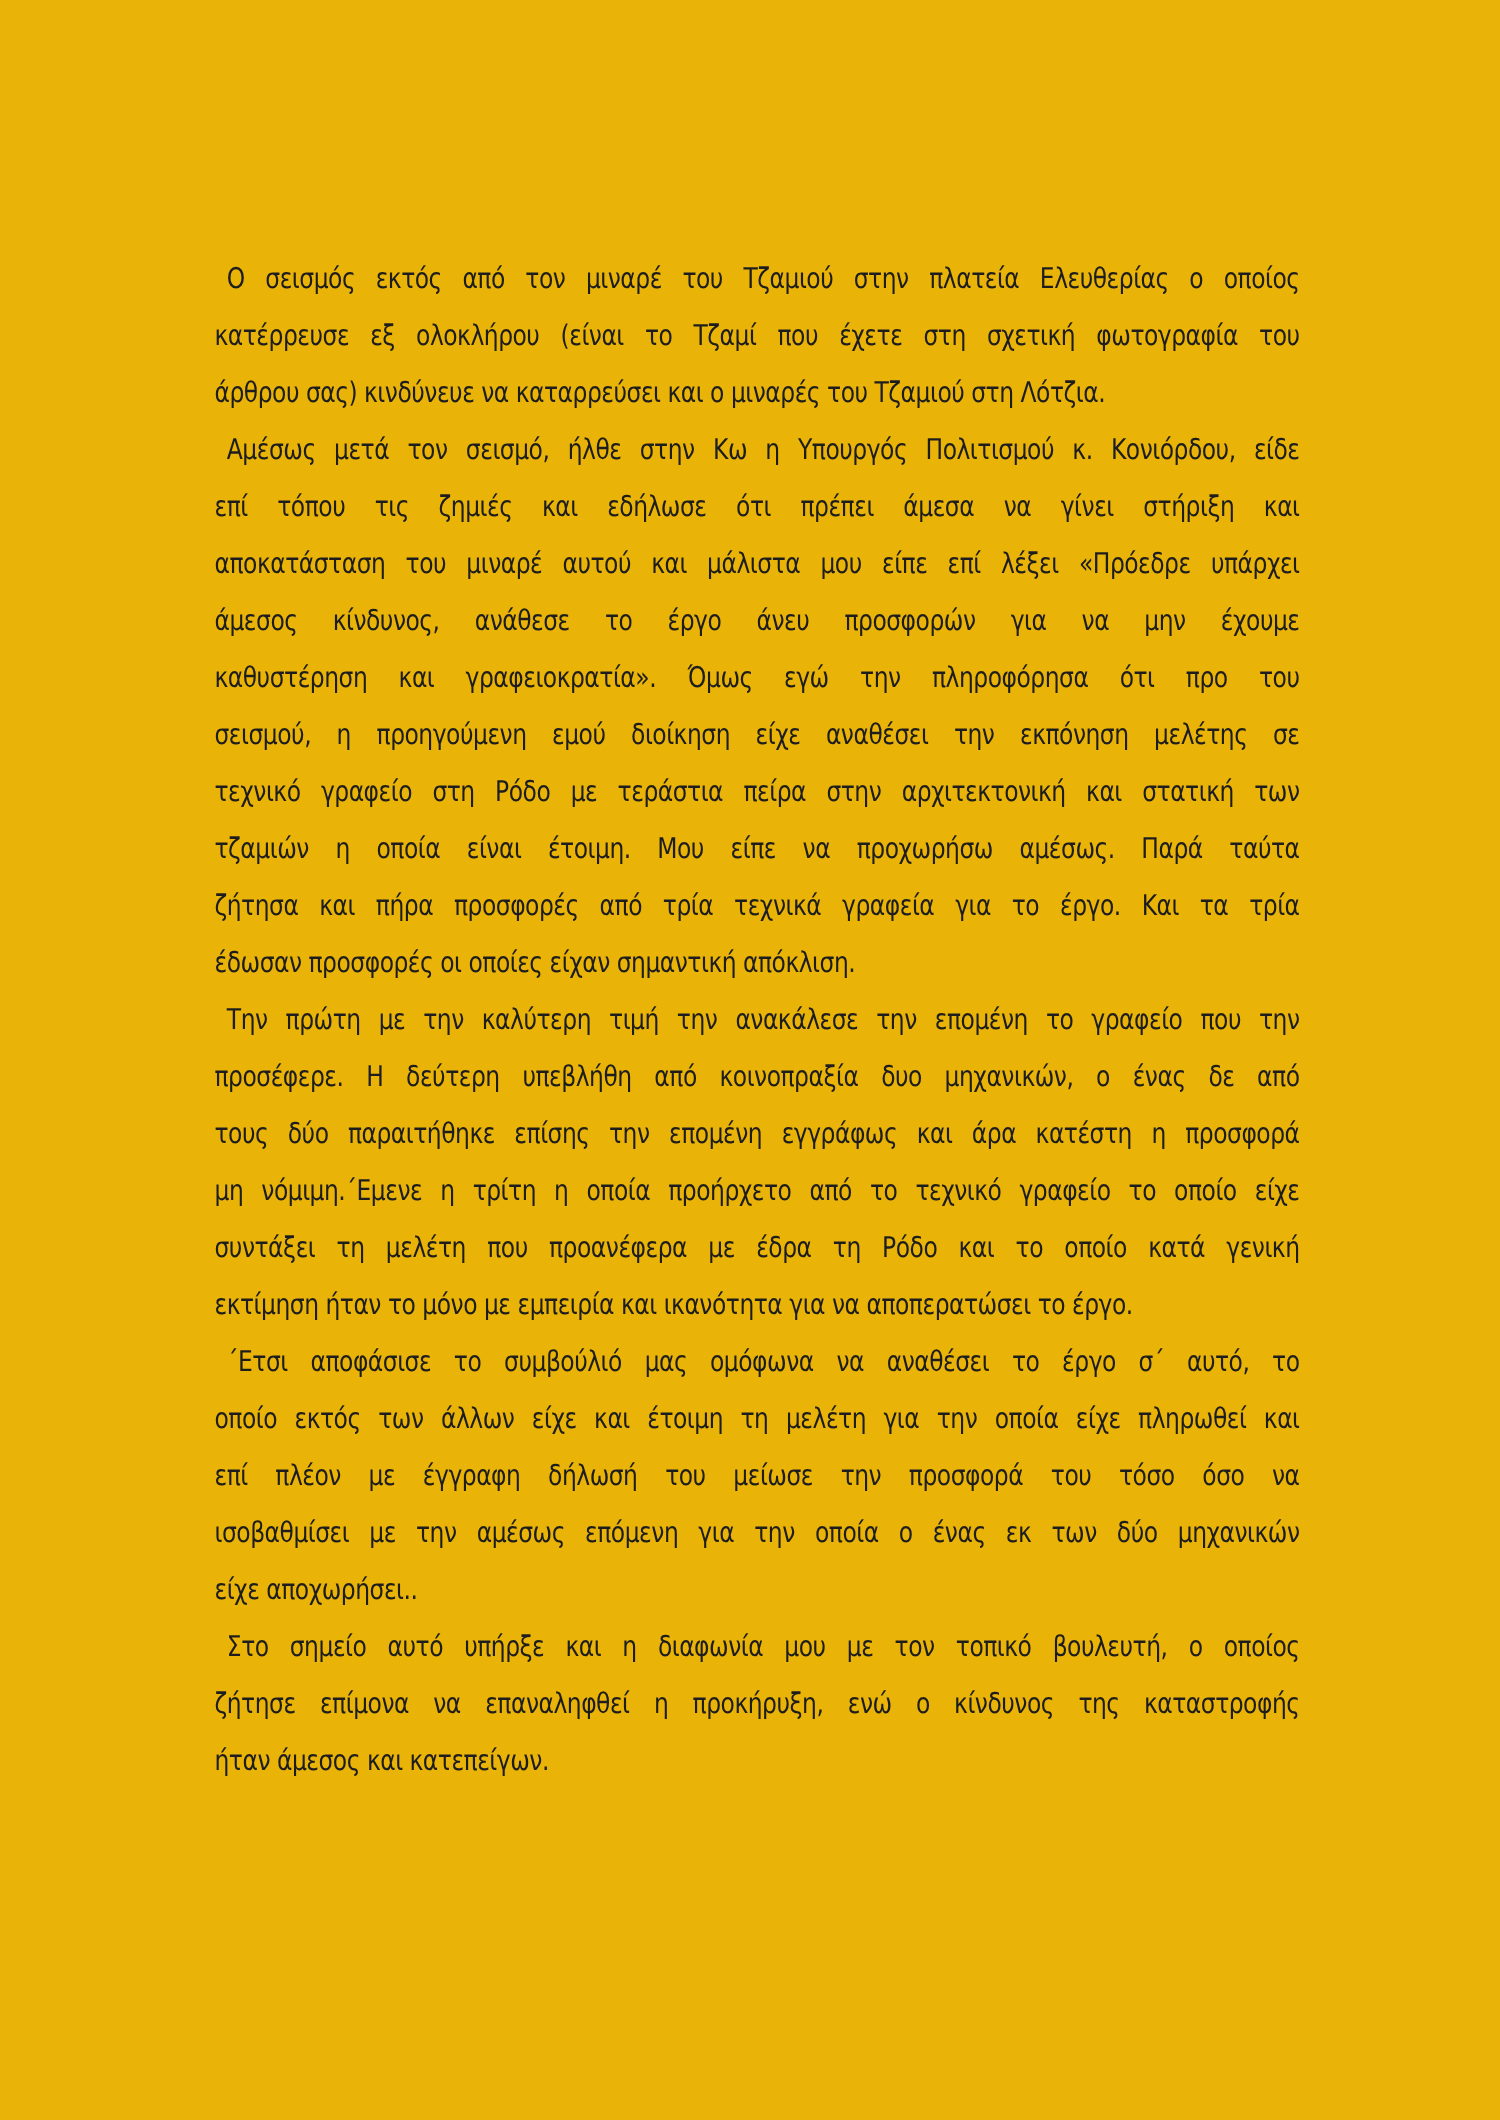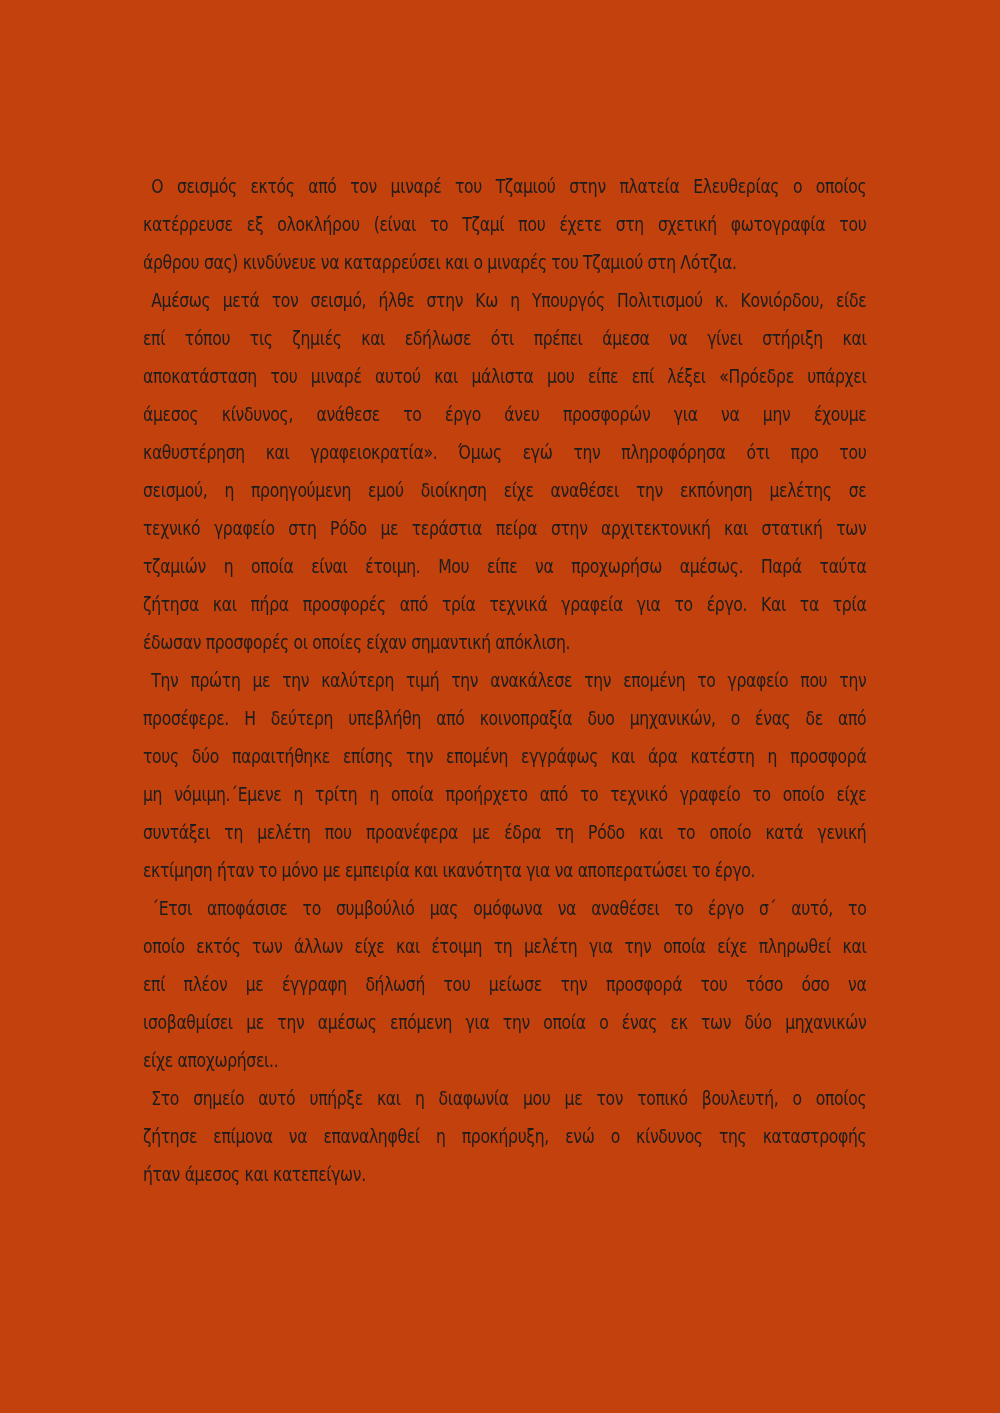--- a/index.html
+++ b/index.html
@@ -5,21 +5,21 @@
 <style>
   html, body {
     margin: 0;
     padding: 0;
     background: #ffffff;
   }
   .page {
     position: relative;
     width: 1000px;
     height: 1413px;
-    background: #c2410c;
+    background: #eab308;
     overflow: hidden;
     font-family: "DejaVu Sans", sans-serif;
   }
   
   .text-block {
     position: absolute;
     left: 143px;
     top: 167px;
     width: 880px;
     transform: scaleX(0.822);

